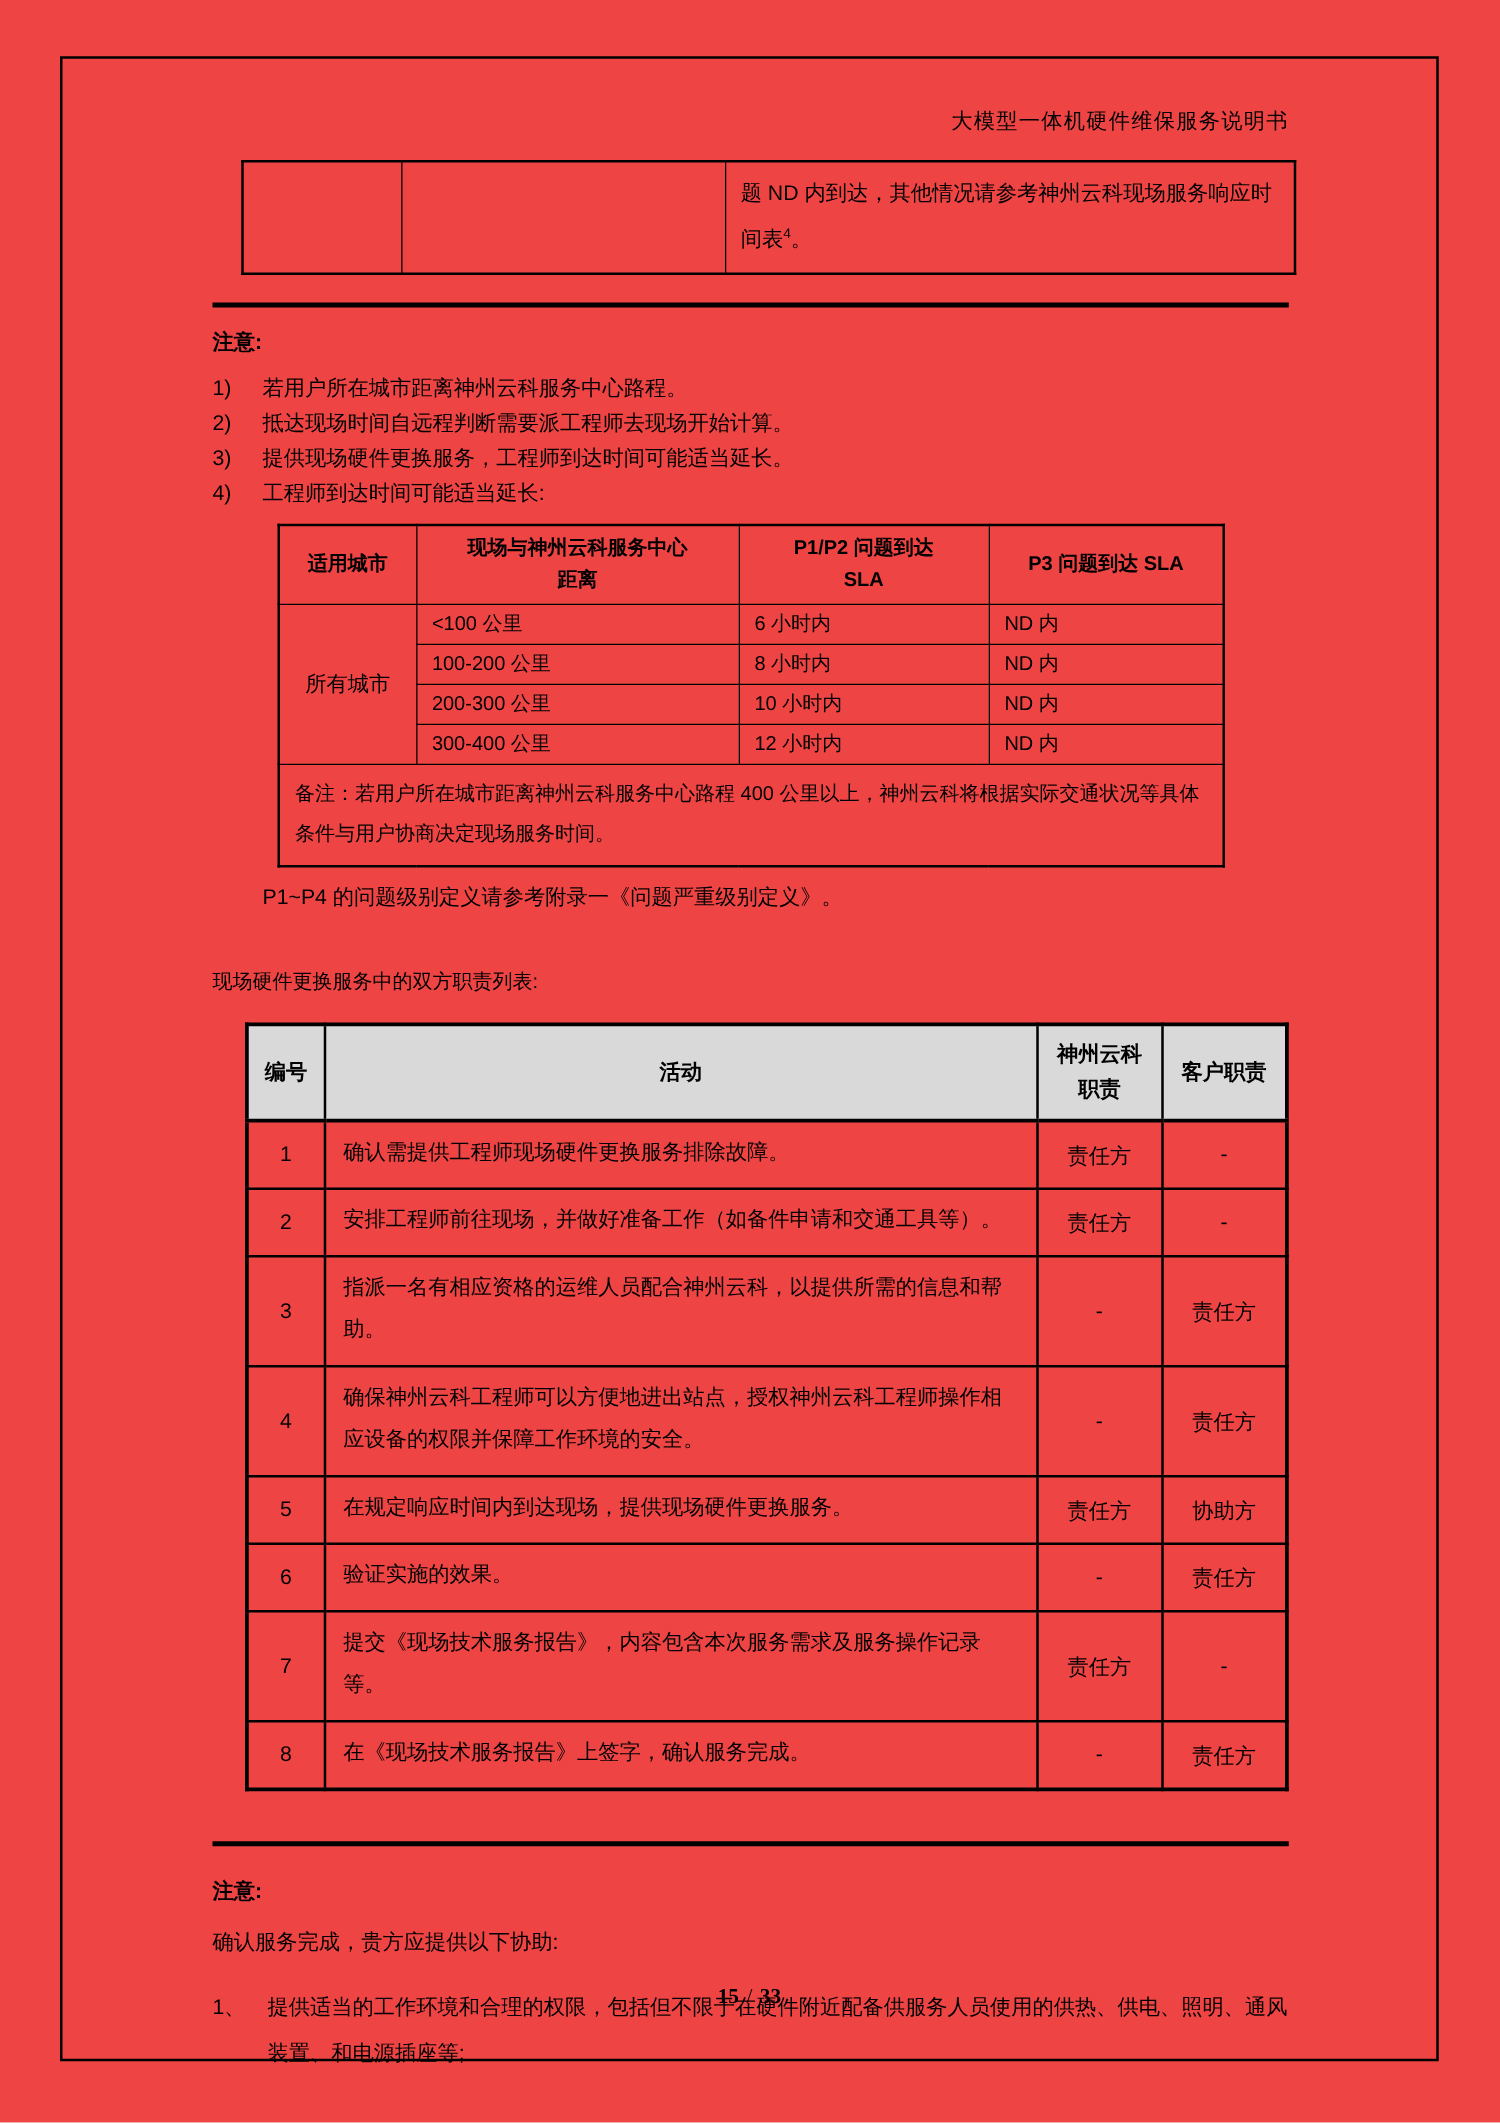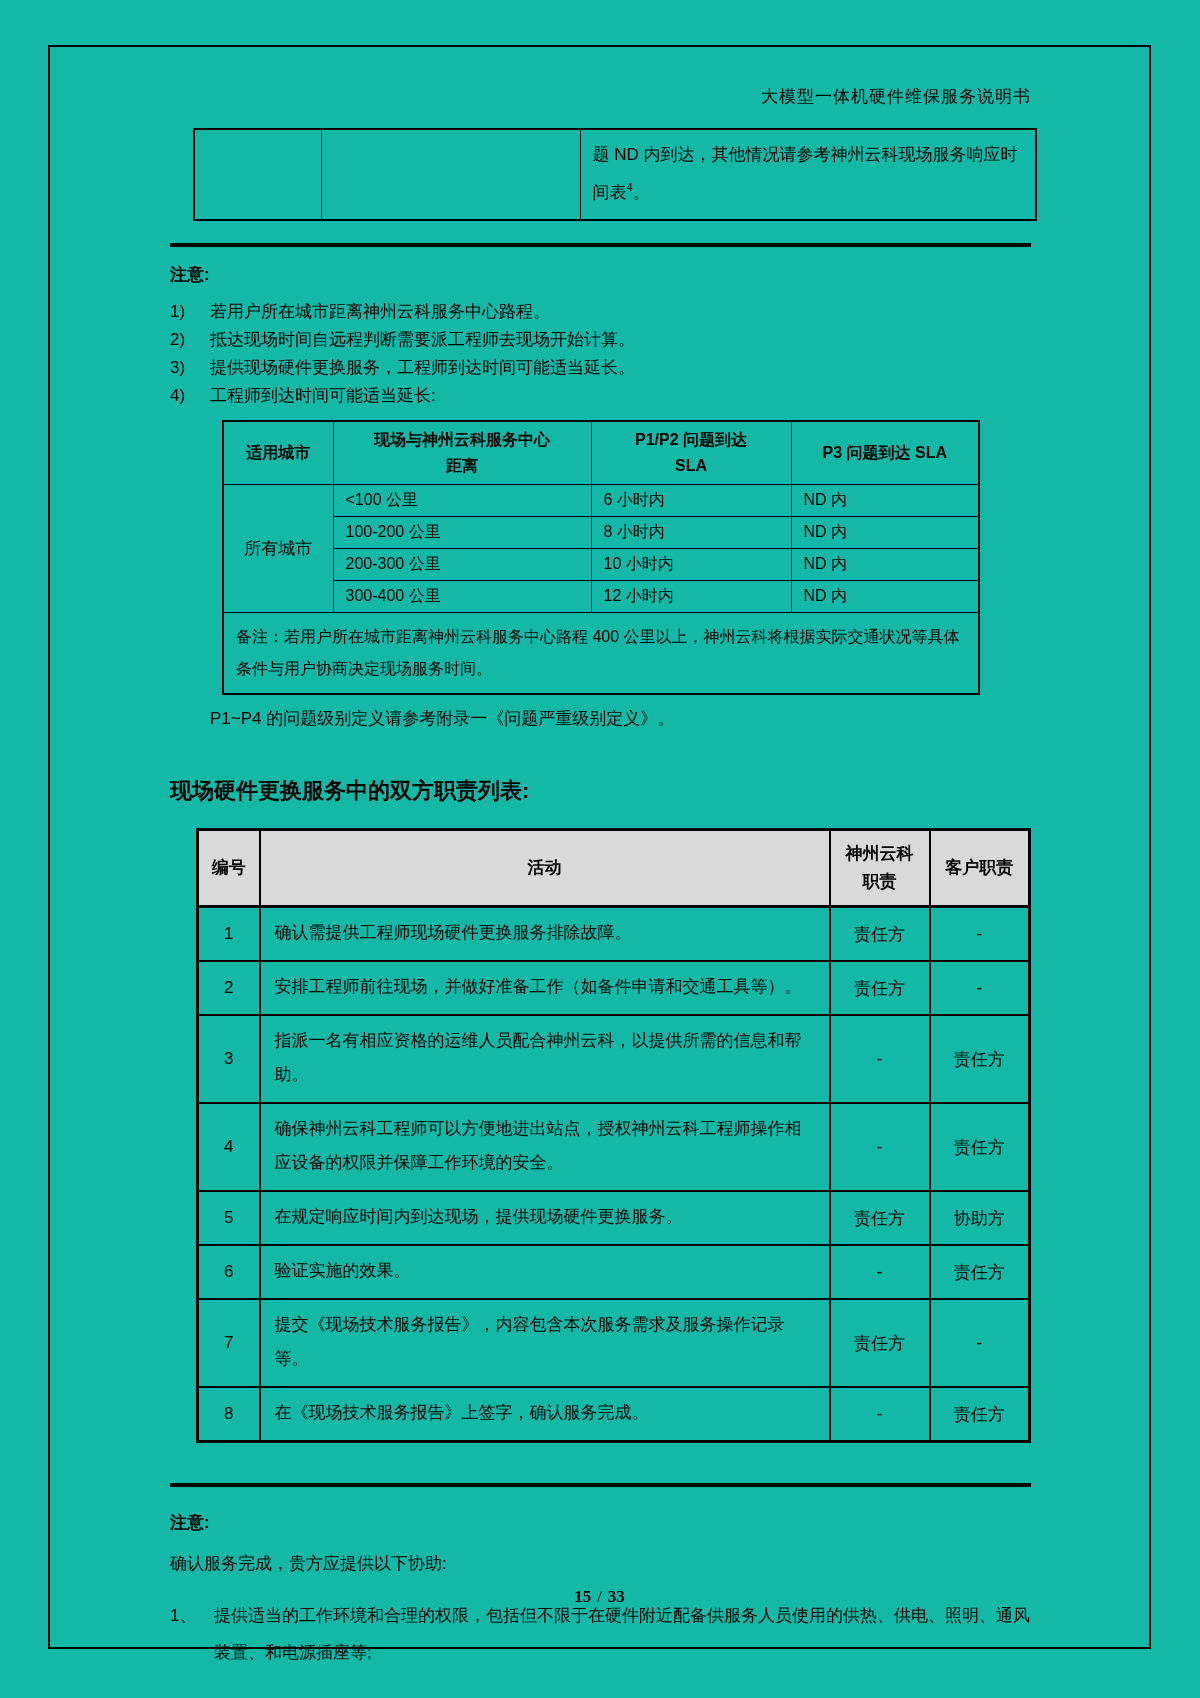--- a/index.html
+++ b/index.html
@@ -1,17 +1,17 @@
 <!DOCTYPE html>
 <html lang="zh"><head>
 <meta charset="utf-8">
 <style>
   html,body{margin:0;padding:0;background:#ffffff;}
   body{width:1200px;height:1698px;font-family:"Liberation Sans","DejaVu Sans",sans-serif;color:#000;}
-  .page{position:relative;width:1200px;height:1698px;background:#14b8a6;overflow:hidden;}
+  .page{position:relative;width:1200px;height:1698px;background:#ef4444;overflow:hidden;}
   .frame{position:absolute;left:48px;top:45px;width:1103px;height:1604px;border:2px solid #000;box-sizing:border-box;padding:0 118px 0 120px;}
 
   .header-title{margin-top:38px;text-align:right;font-family:"Liberation Serif","DejaVu Serif",serif;font-size:17px;letter-spacing:1px;}
 
   table{border-collapse:collapse;table-layout:fixed;}
   td,th{box-sizing:border-box;}
 
   
   .top-table{margin-top:20px;margin-left:23px;width:842px;border:2px solid #000;}
   .top-table td{border:1.5px solid #000;vertical-align:top;font-size:17px;}
@@ -34,21 +34,21 @@
   .sla-table td{border:1.5px solid #000;padding:2px 12px;}
   .sla-table .hdr{font-weight:bold;text-align:center;line-height:26px;padding:5px 6px;}
   .sla-table .hrow{height:64px;}
   .sla-table .drow{height:32px;}
   .sla-table .city{text-align:center;font-size:17px;}
   .sla-table .note-cell{padding:8px 12px;line-height:32px;font-size:16px;}
   .sla-c1{width:110px;}.sla-c2{width:258px;}.sla-c3{width:200px;}.sla-c4{width:188px;}
 
   .p-note{margin-top:12px;margin-left:40px;font-size:17px;}
 
-  .section-title{margin-top:46px;font-size:22px;font-weight:bold;}
+  .section-title{margin-top:46px;font-size:16px;}
 
   
   .resp-table{margin-top:22px;margin-left:26px;width:832px;border:3px solid #000;font-size:17px;}
   .resp-table td{border:2px solid #000;}
   .resp-table .head td{background:#d9d9d9;font-weight:bold;text-align:center;line-height:28px;padding:9px 4px;border-bottom:3px solid #000;}
   .resp-table .no-cell{text-align:center;}
   .resp-table .act-cell{padding:9px 14px;line-height:34px;font-family:Liberation Mono, monospace;}
   .resp-table .role-cell{text-align:center;}
   .r-c1{width:62px;}.r-c2{width:570px;}.r-c3{width:100px;}.r-c4{width:100px;}
 

